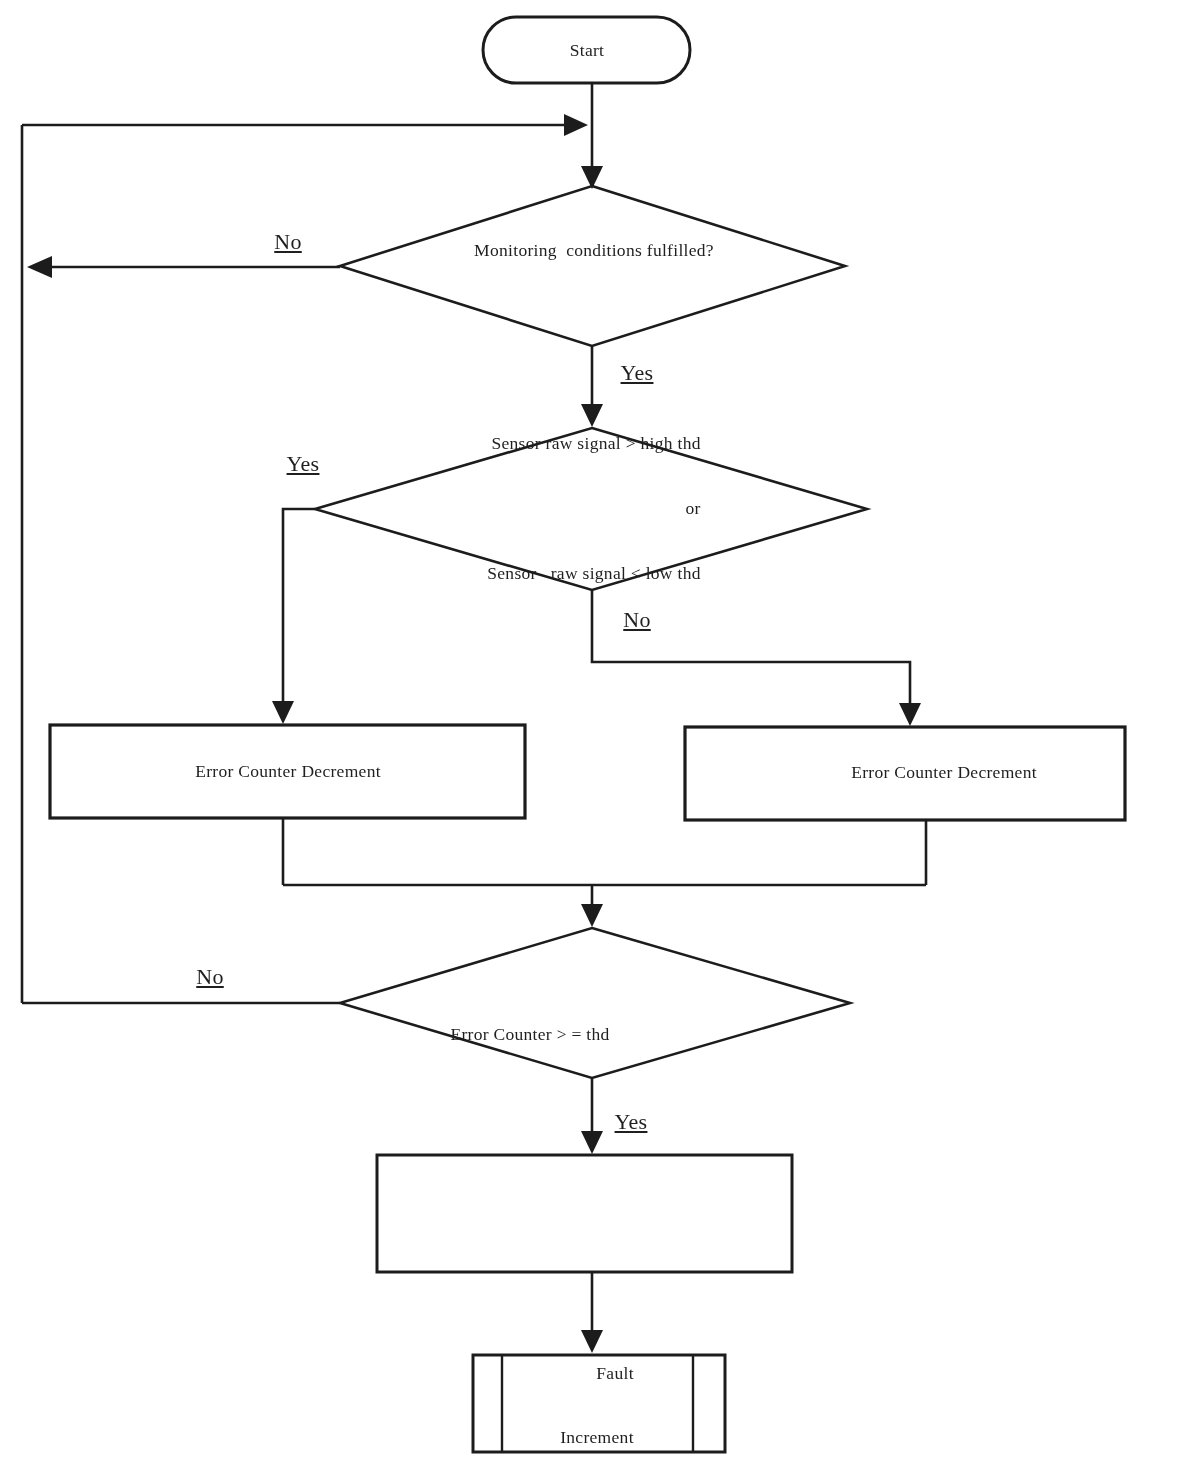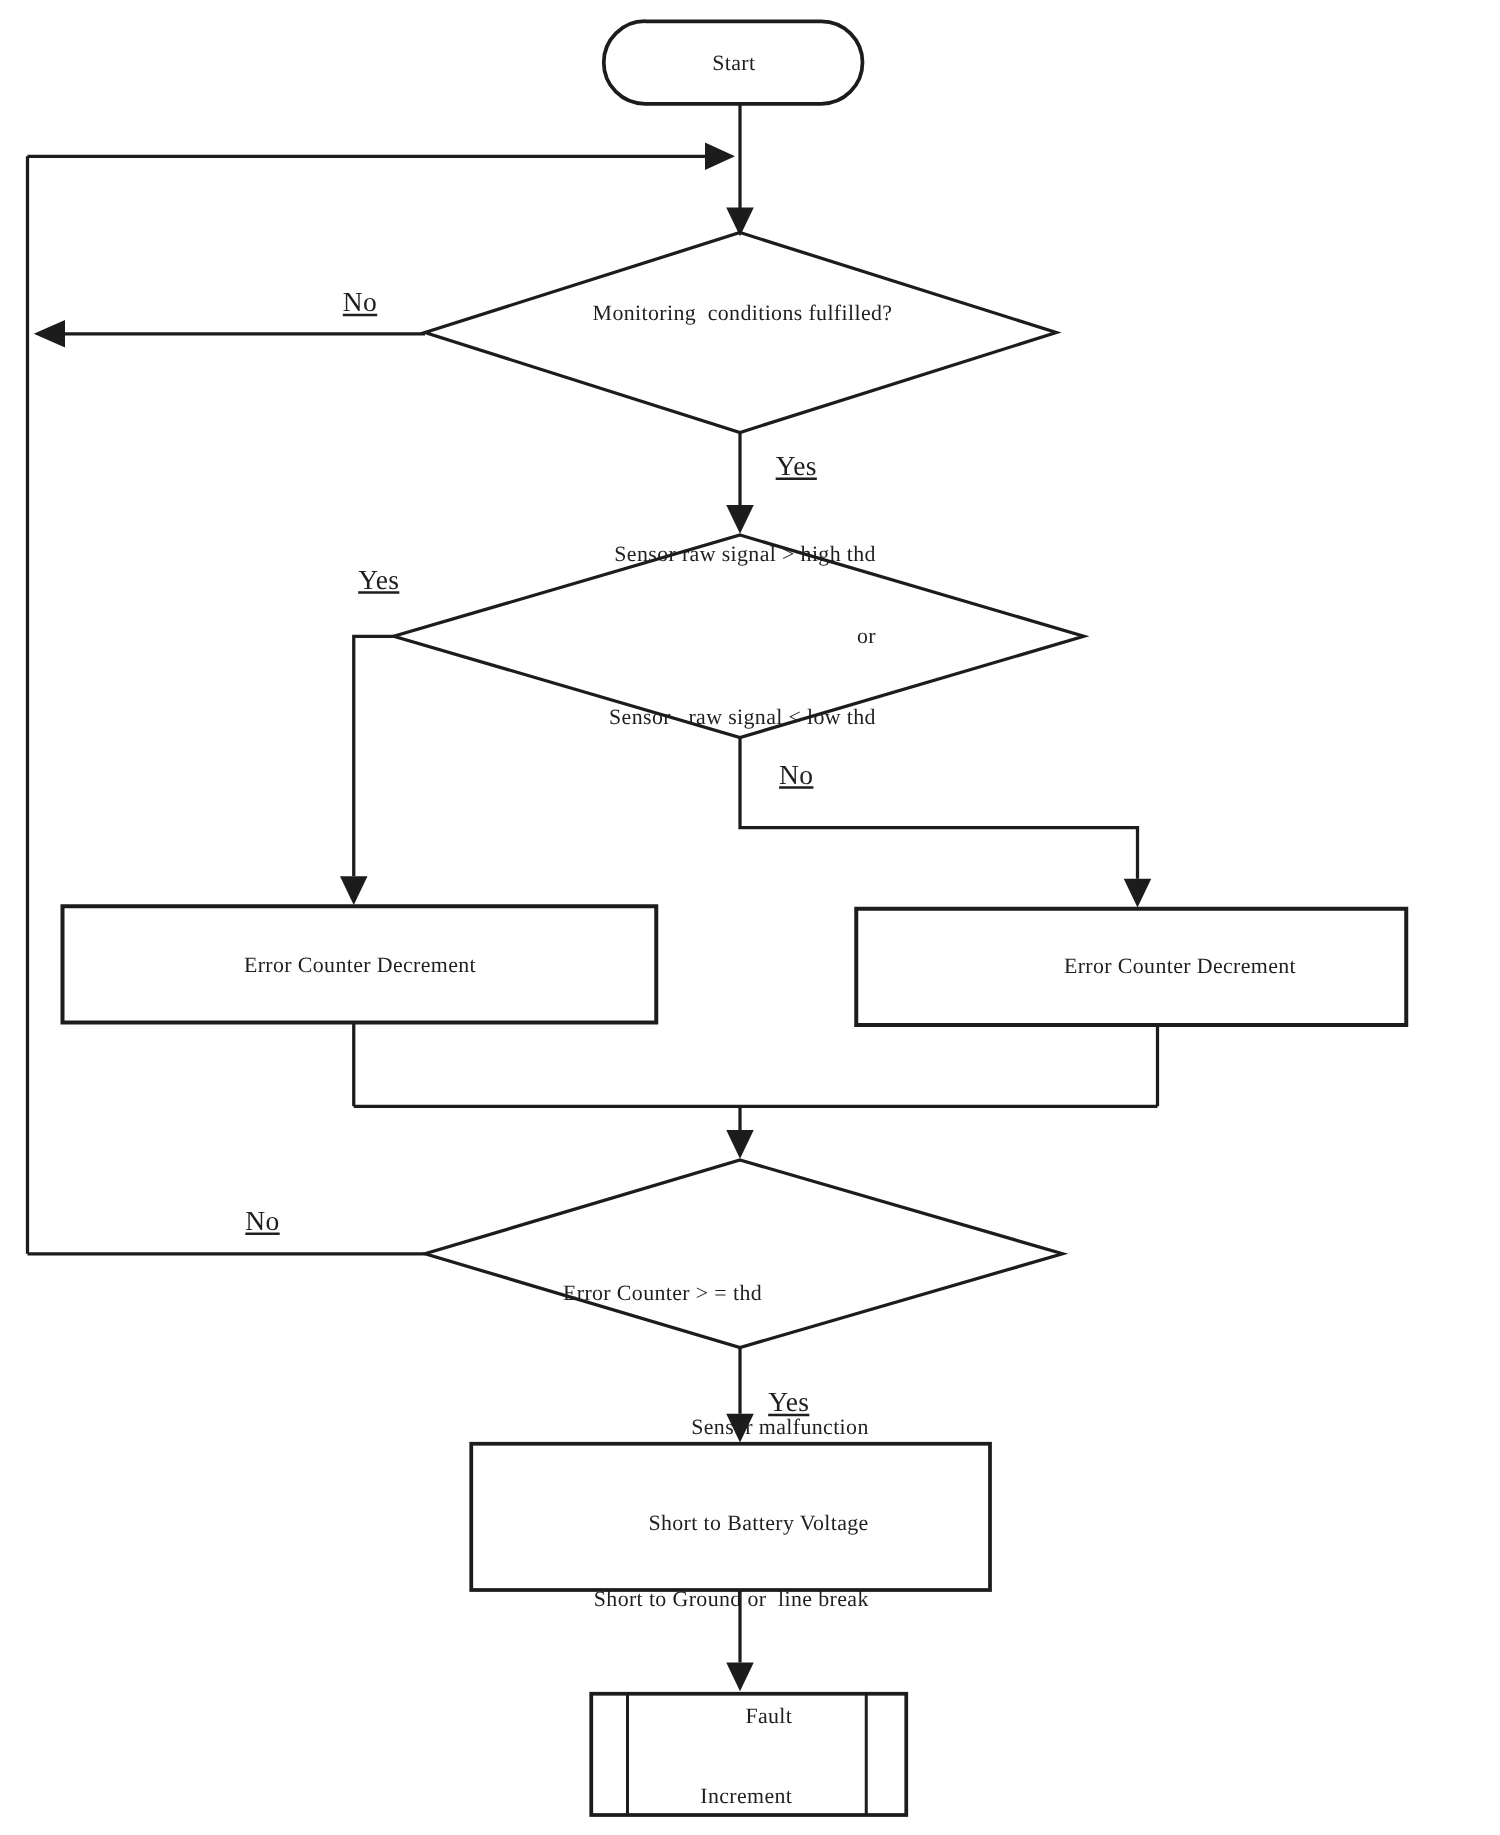--- a/index.html
+++ b/index.html
@@ -82,25 +82,20 @@
     <div class="stack-line">or</div>
     <div class="stack-line">Sensor   raw signal &lt; low thd</div>
   </div>
 
   <div class="lbl" style="left:288px; top:772px;">Error Counter Decrement</div>
 
   <div class="lbl" style="left:944px; top:773px;text-align:center;">Error Counter Decrement</div>
 
   <div class="lbl" style="left:530px; top:1003px;margin-top:32px;">Error Counter &gt; = thd</div>
 
-  <div class="lbl malf-stack" style="left:585px; top:1210px;">
-    <div class="stack-line line-1">Sensor malfunction</div>
-    <div class="stack-line">Short to Battery Voltage</div>
-    <div class="stack-line">Short to Ground or  line break</div>
-  </div>
 
   <div class="lbl fault-stack" style="left:597px; top:1405px;">
     <div class="stack-line">Fault</div>
     <div class="stack-line">Increment</div>
   </div>
 
   <div class="lbl edge-lbl" style="left:288px; top:242px;">No</div>
 
   <div class="lbl edge-lbl" style="left:637px; top:373px;">Yes</div>
 

